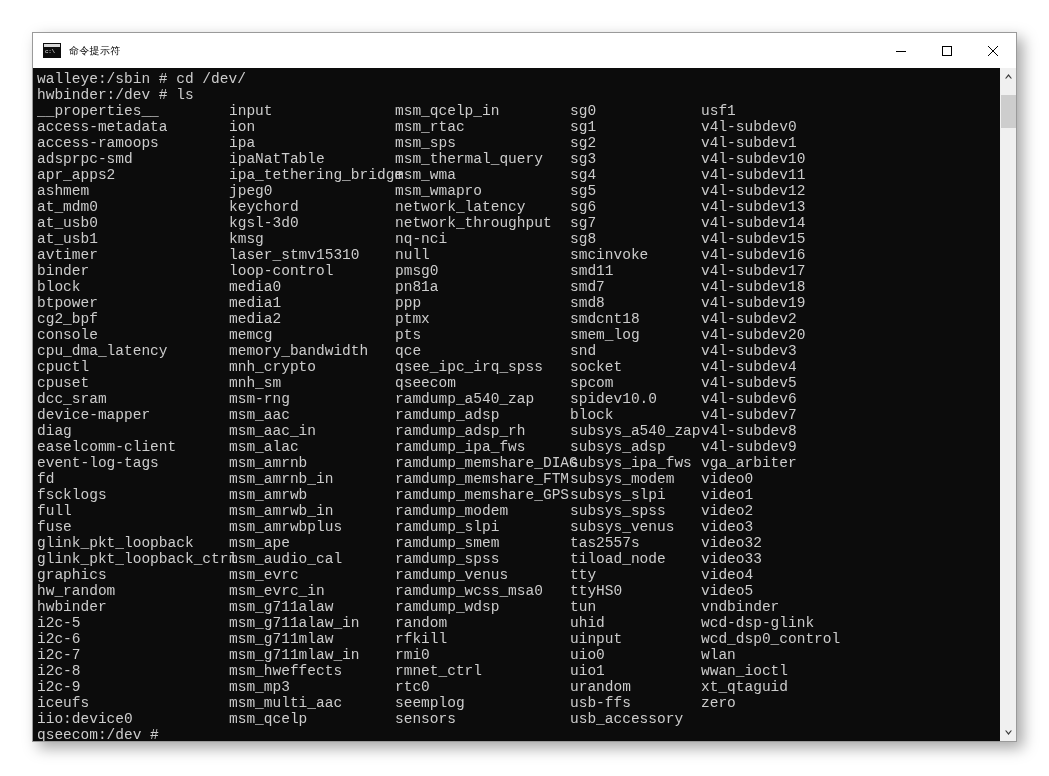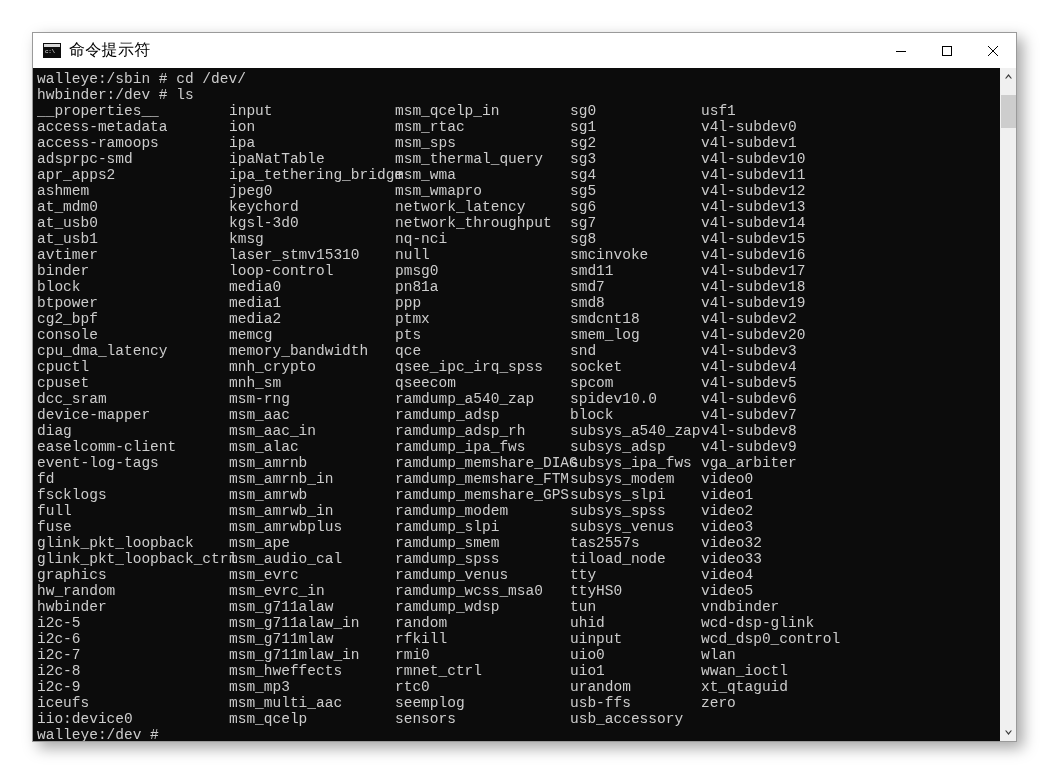--- a/index.html
+++ b/index.html
@@ -60,21 +60,21 @@
     left: 1px;
     top: 3px;
     font-family: "Liberation Mono", monospace;
     font-size: 6px;
     line-height: 9px;
     color: #e8e8e8;
     letter-spacing: -0.3px;
   }
   #title-text {
     font-family: "DejaVu Sans", sans-serif;
-    font-size: 16px;
+    font-size: 10px;
     color: #000000;
     letter-spacing: 0.3px;
     white-space: nowrap;
   }
   #window-controls {
     position: absolute;
     right: 0;
     top: 0;
     height: 35px;
     display: flex;
@@ -390,21 +390,21 @@
 video5
 vndbinder
 wcd-dsp-glink
 wcd_dsp0_control
 wlan
 wwan_ioctl
 xt_qtaguid
 zero</div>
       </div>
 
-      <div class="line">walleye:/dev #</div>
+      <div class="line">qseecom:/dev #</div>
     </div>
 
     <div id="scrollbar">
       <div id="sb-track"></div>
       <div class="sb-arrow top">
         <svg width="9" height="7" viewBox="0 0 9 7">
           <polygon points="4.5,1 8,5.5 6.6,5.5 4.5,3 2.4,5.5 1,5.5" fill="#3c3c3c"></polygon>
         </svg>
       </div>
       <div id="sb-thumb"></div>

